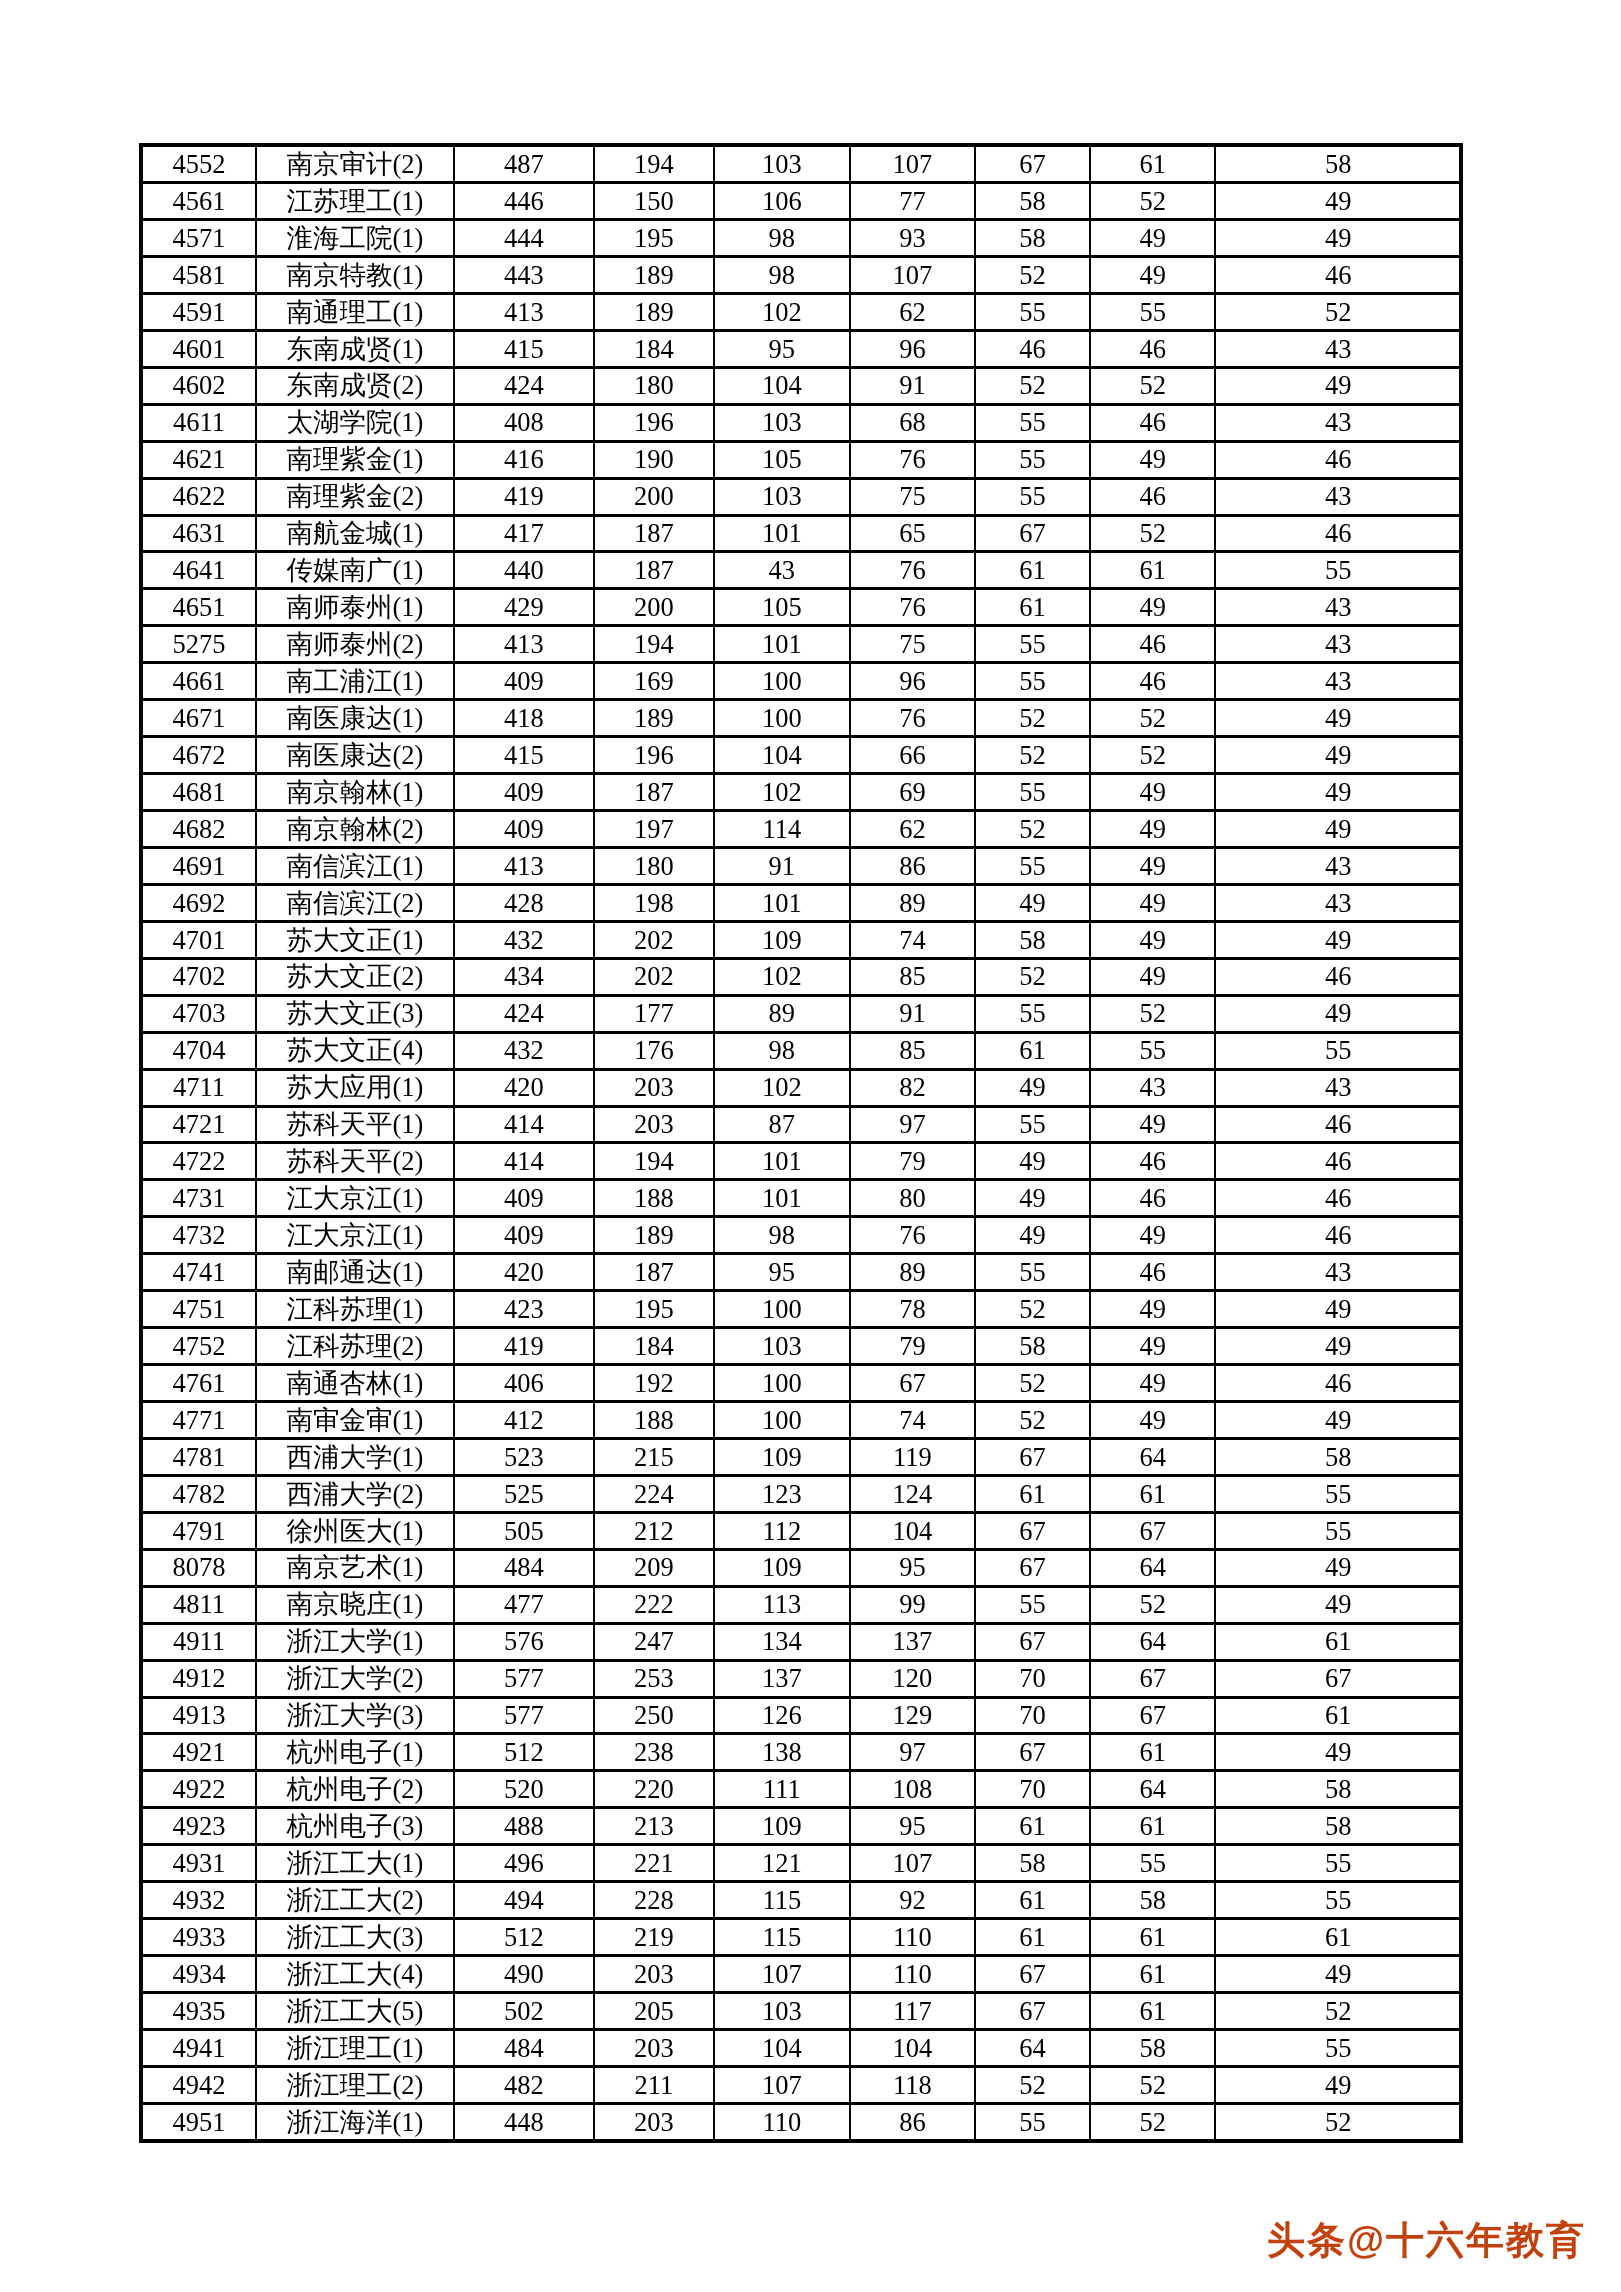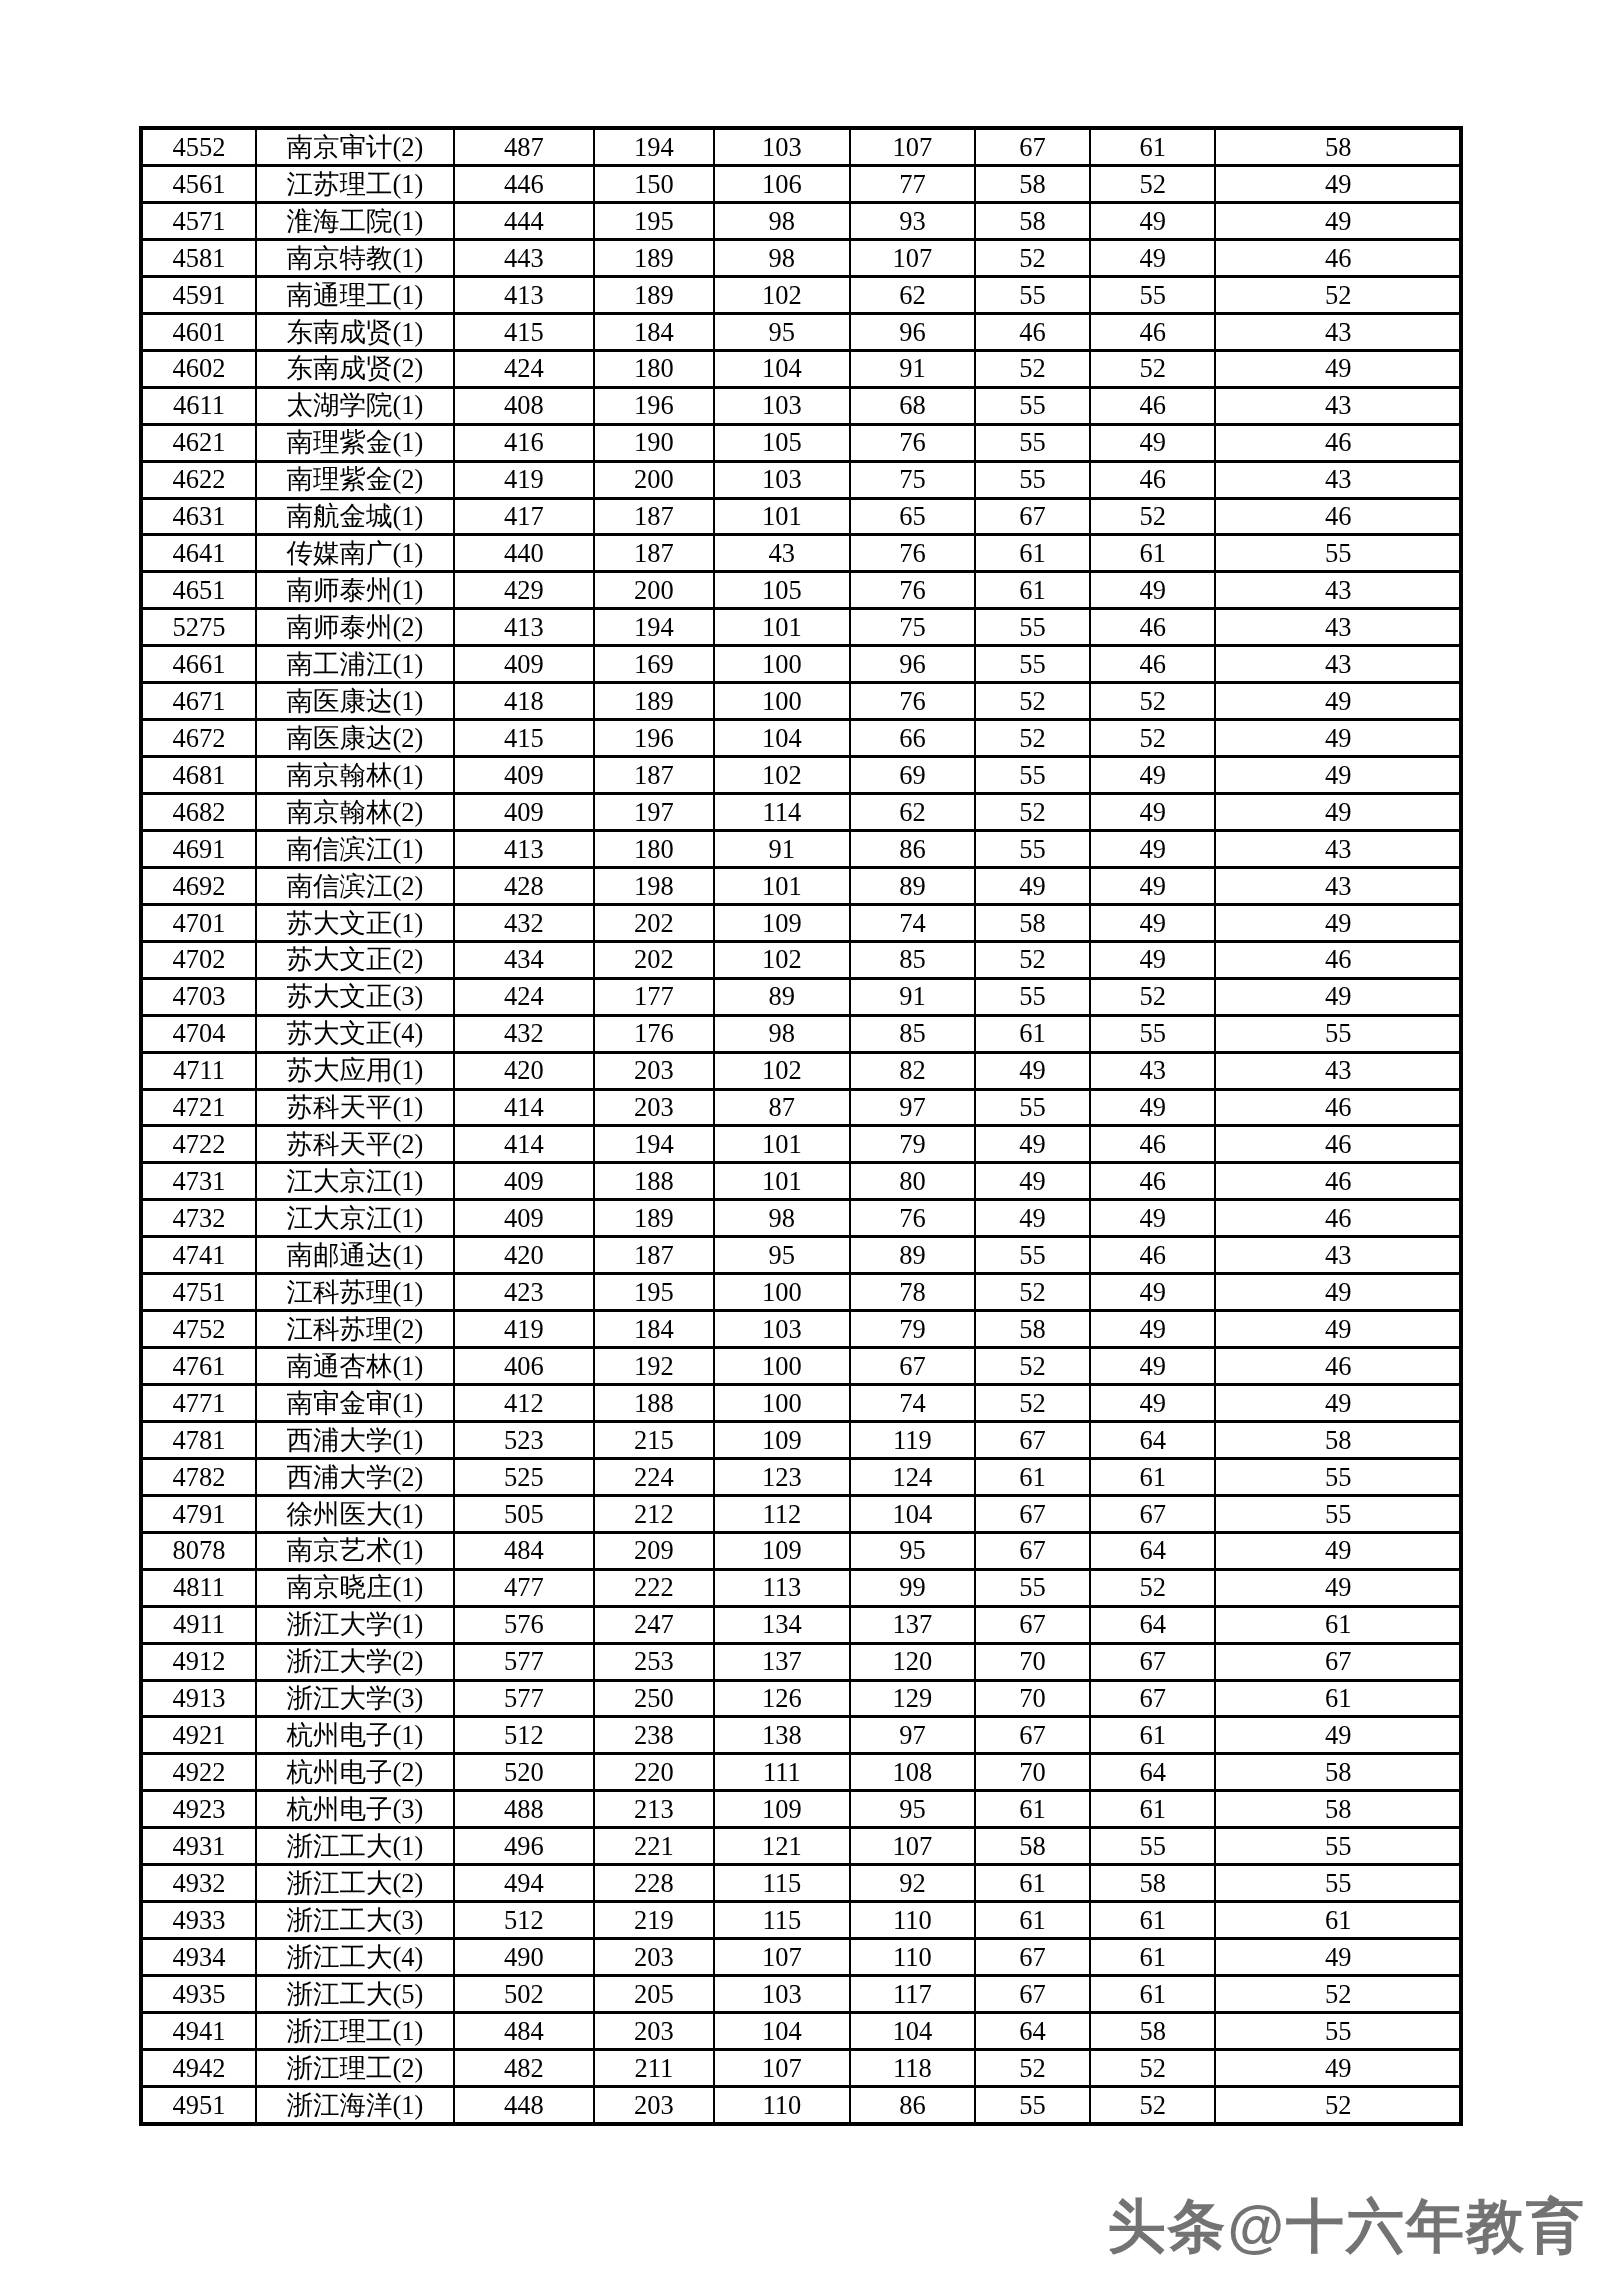--- a/index.html
+++ b/index.html
@@ -5,21 +5,21 @@
   html,body { margin:0; padding:0; }
   body {
     width:1621px; height:2293px;
     background:#ffffff;
     position:relative;
     font-family:"Liberation Serif","DejaVu Serif",serif;
   }
   .page { position:absolute; inset:0; background:#ffffff; }
   table.score-table {
     position:absolute;
-    left:139px; top:126px;
+    left:139px; top:143px;
     width:1324px; height:2000px;
     border-collapse:collapse;
     table-layout:fixed;
     border:4.9px solid #000;
   }
   table.score-table td {
     border:2.9px solid #000;
     border-top-width:3.9px;
     border-bottom-width:3.9px;
     text-align:center;
@@ -29,23 +29,23 @@
     color:#000;
     padding:0;
     overflow:hidden;
     white-space:nowrap;
   }
   .watermark {
     position:absolute;
     right:35px; bottom:27.4px;
     font-family:"Liberation Sans","DejaVu Sans",sans-serif;
     font-weight:bold;
-    font-size:58px;
+    font-size:38px;
     letter-spacing:2px;
-    color:#737373;
+    color:#c2410c;
     text-shadow:2px 2px 0 #ffffff, 2.9px 2.9px 0 rgba(255,255,255,0.65);
   }
 </style>
 </head>
 <body>
 
 <div class="page">
   <table class="score-table">
     <colgroup>
       <col style="width:8.7%">

